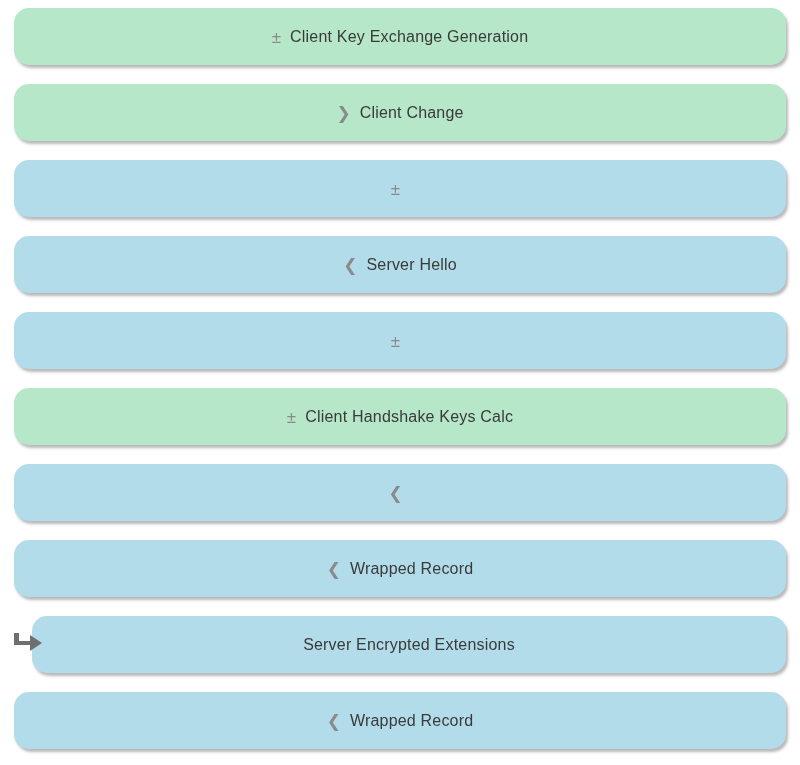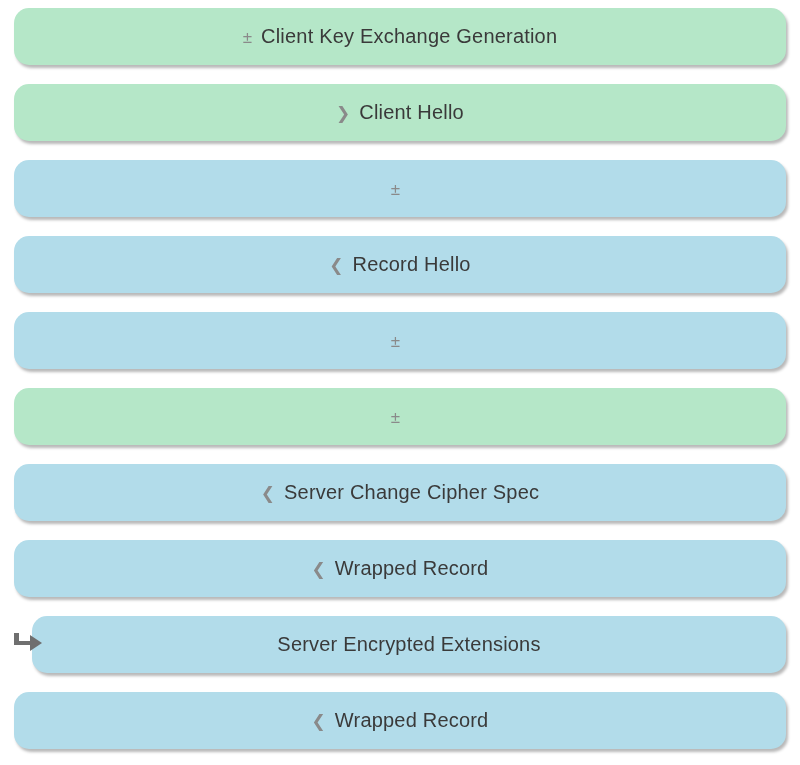--- a/index.html
+++ b/index.html
@@ -45,21 +45,21 @@
   .prefix {
     color: var(--prefix);
     font-size: 17px;
     margin-right: 9px;
     line-height: 1;
     position: relative;
     top: 1px;
   }
   .label {
     color: var(--text);
-    font-size: 20px;
+    font-size: 16px;
     letter-spacing: 0.2px;
     text-align: center;
   }
   .pointer {
     position: absolute;
     left: -1px;
     top: 16px;
     width: 30px;
     height: 22px;
     display: block;
@@ -74,53 +74,53 @@
 
     <div class="record">
       <span class="prefix">±</span>
       <span class="label">Client Key Exchange Generation</span>
     </div>
   </div>
     <div class="row client">
 
     <div class="record">
       <span class="prefix">❯</span>
-      <span class="label">Client Hello</span>
+      <span class="label">Client Change</span>
     </div>
   </div>
     <div class="row server">
 
     <div class="record">
       <span class="prefix">±</span>
     </div>
   </div>
     <div class="row server">
 
     <div class="record">
       <span class="prefix">❮</span>
-      <span class="label">Record Hello</span>
+      <span class="label">Server Hello</span>
     </div>
   </div>
     <div class="row server">
 
     <div class="record">
       <span class="prefix">±</span>
     </div>
   </div>
     <div class="row client">
 
     <div class="record">
       <span class="prefix">±</span>
+      <span class="label">Client Handshake Keys Calc</span>
     </div>
   </div>
     <div class="row server">
 
     <div class="record">
       <span class="prefix">❮</span>
-      <span class="label">Server Change Cipher Spec</span>
     </div>
   </div>
     <div class="row server">
 
     <div class="record">
       <span class="prefix">❮</span>
       <span class="label">Wrapped Record</span>
     </div>
   </div>
     <div class="row server indented">

